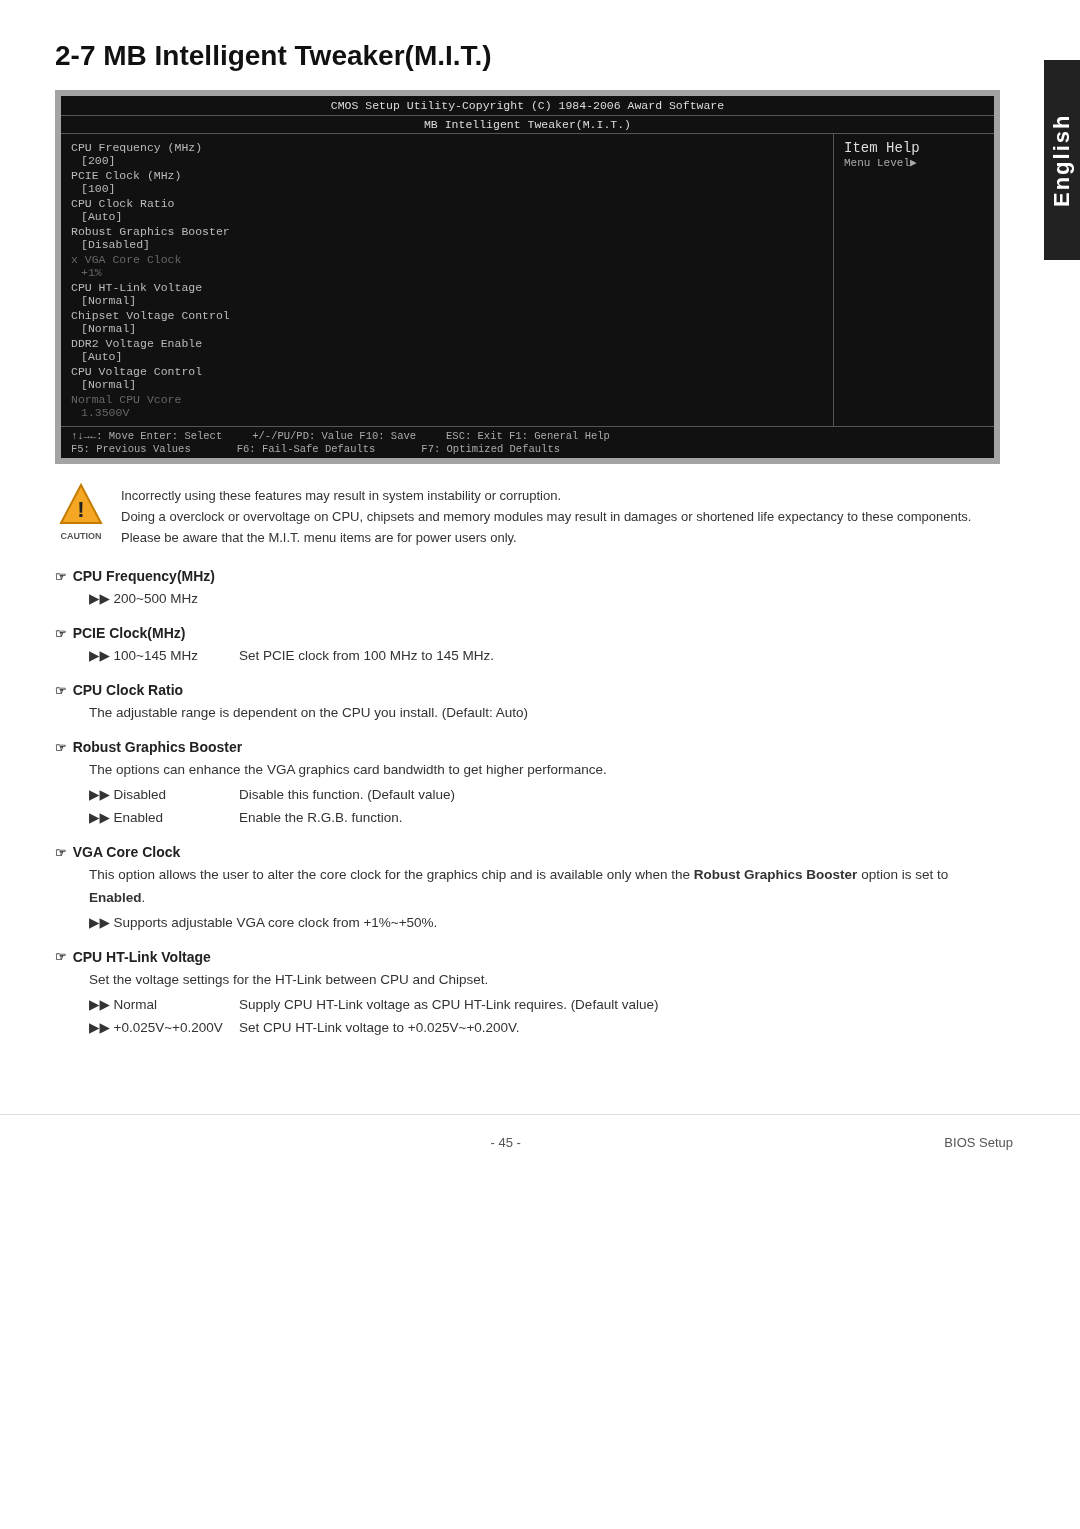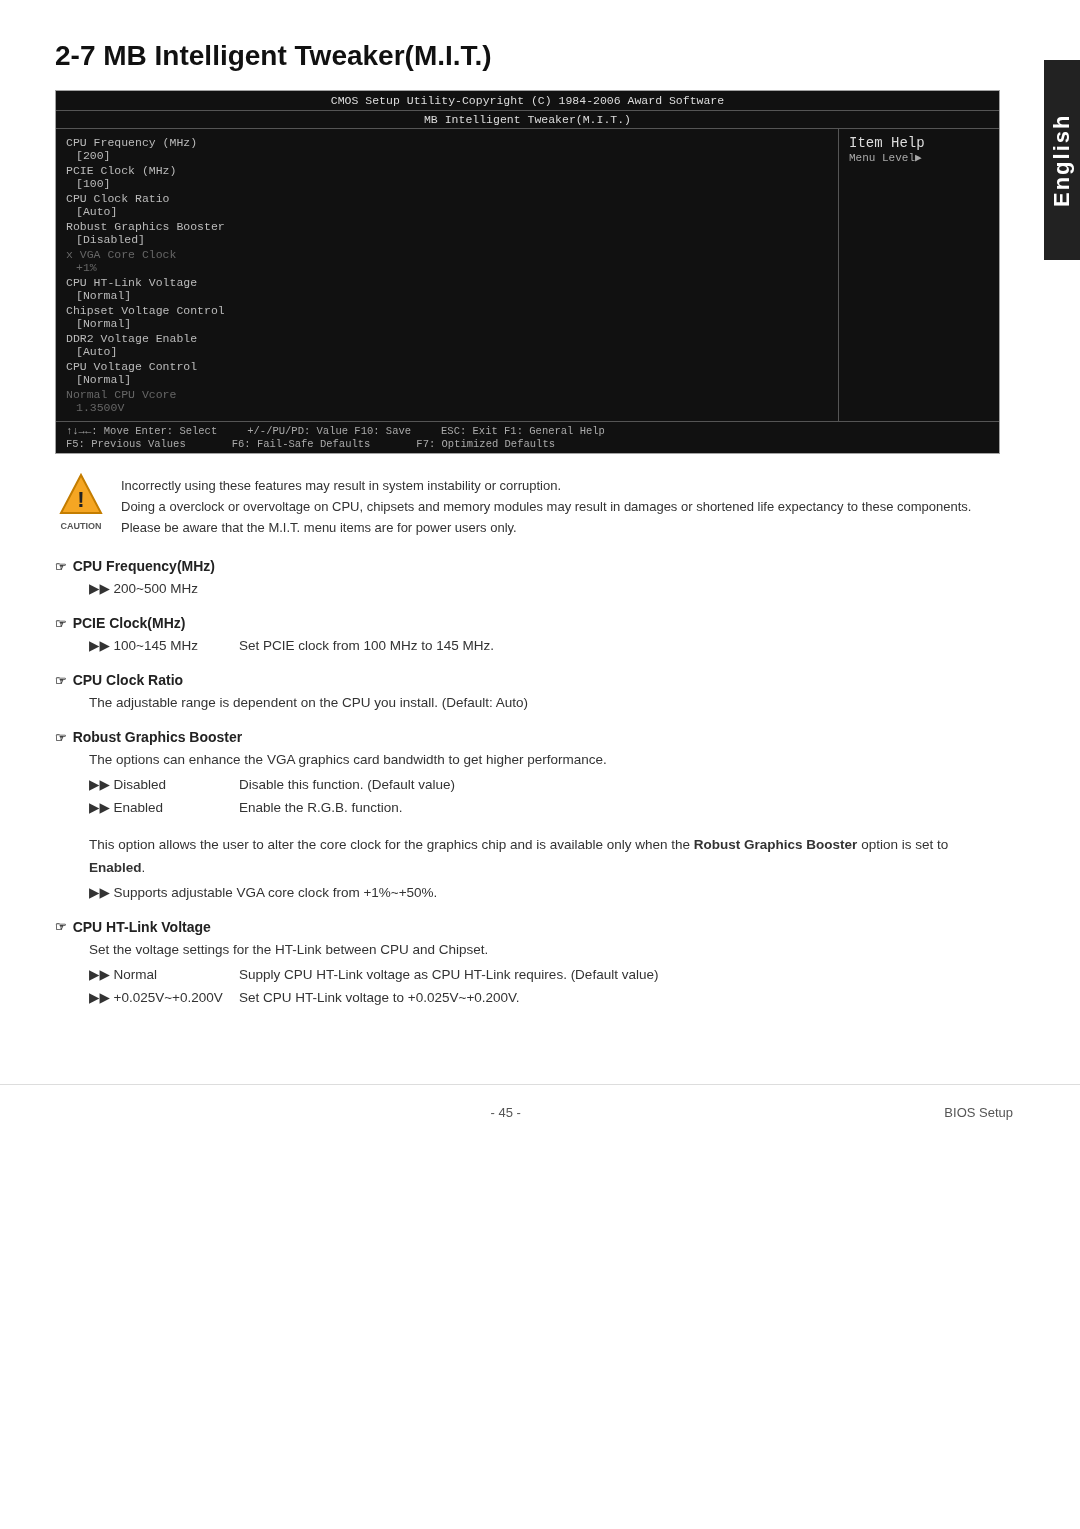--- a/index.html
+++ b/index.html
@@ -42,21 +42,21 @@
     
     .page-title {
       font-size: 28px;
       font-weight: bold;
       margin-bottom: 18px;
       color: #111;
     }
 
     
     .bios-box {
-      border: 1px solid #a3a3a3;
+      border: 6px solid #a3a3a3;
       background: #111;
       color: #ccc;
       font-family: 'Courier New', monospace;
       font-size: 11.5px;
       width: 100%;
       margin-bottom: 22px;
     }
 
     .bios-header {
       text-align: center;
@@ -344,20 +344,21 @@
             <span class="bullet-label">▶▶ Disabled</span>
             <span class="bullet-desc">Disable this function. (Default value)</span>
           </div>
           <div class="bullet-row">
             <span class="bullet-label">▶▶ Enabled</span>
             <span class="bullet-desc">Enable the R.G.B. function.</span>
           </div>
         </div>
       </div>
       <div class="section">
+        <div class="section-title">VGA Core Clock</div>
         <div class="section-body">
           <p>This option allows the user to alter the core clock for the graphics chip and is available only when the <strong>Robust Graphics Booster</strong> option is set to <strong>Enabled</strong>.</p>
           <div class="bullet-row">
             <span>▶▶ Supports adjustable VGA core clock from +1%~+50%.</span>
           </div>
         </div>
       </div>
       <div class="section">
         <div class="section-title">CPU HT-Link Voltage</div>
         <div class="section-body">

